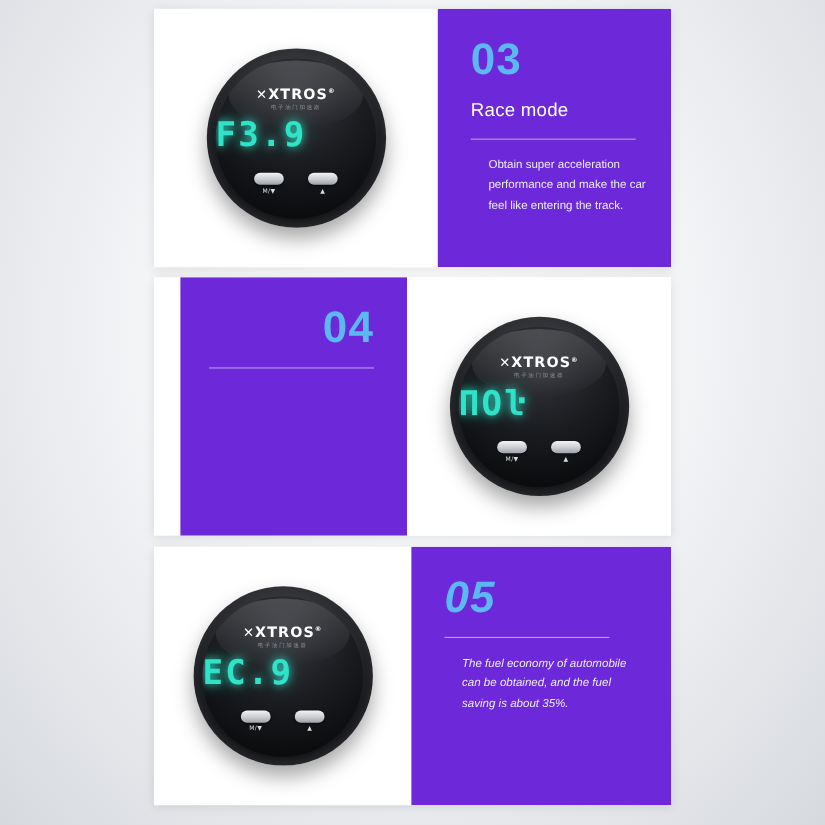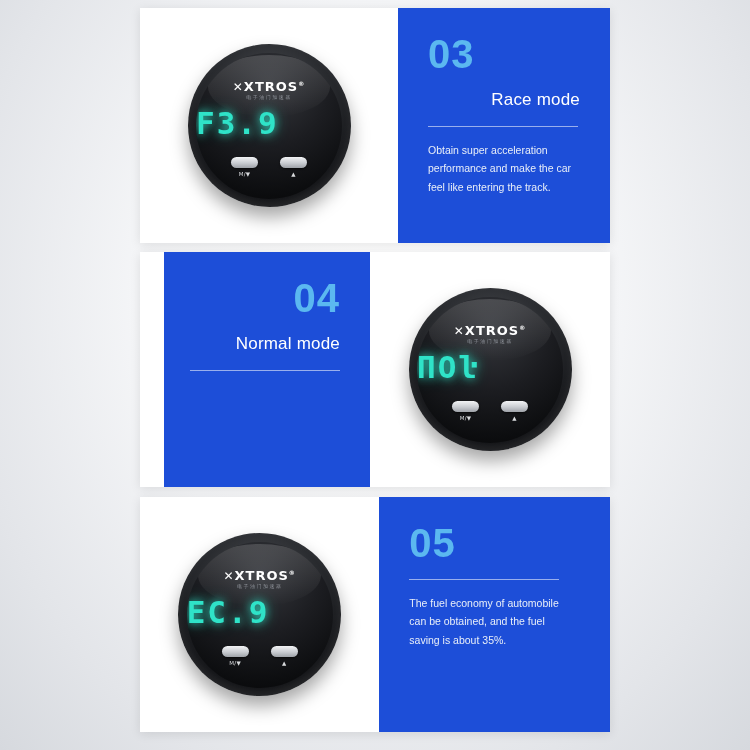--- a/index.html
+++ b/index.html
@@ -34,62 +34,62 @@
   .card-3 { left: 140px; top: 497px; width: 470px; height: 235px; }
 
   .panel-device {
     position: relative;
     background: #ffffff;
     display: flex;
     align-items: center;
     justify-content: center;
   }
   .panel-text {
-    background: #1d4ed8;
+    background: #6d28d9;
     color: #ffffff;
     position: relative;
     box-sizing: border-box;
     padding: 26px 30px 0 30px;
   }
 
   
   .card-1 .panel-device { width: 258px; }
   .card-1 .panel-text   { width: 212px; }
   .card-2 .panel-text   { width: 212px; }
   .card-2 .panel-device { width: 258px; }
   .card-3 .panel-device { width: 258px; }
-  .card-3 .panel-text   { width: 244px; }
+  .card-3 .panel-text   { width: 244px; font-style: italic; }
 
   .num {
     font-size: 40px;
     font-weight: bold;
     color: #5bb8f0;
     line-height: 1;
     letter-spacing: 1px;
   }
   .mode-title {
     font-size: 17px;
     font-weight: normal;
     color: #ffffff;
     margin-top: 16px;
     letter-spacing: .2px;
-    text-align: right;
   }
   .rule {
     width: 150px;
     height: 1px;
     background: rgba(255,255,255,0.55);
     margin-top: 16px;
   }
   .desc {
     font-size: 10.5px;
     line-height: 1.75;
     color: #e8eef8;
     margin-top: 14px;
     width: 160px;
+    margin-left: 16px;
   }
 
   
   .panel-text.align-right { text-align: right; padding: 26px 30px 0 26px; margin-left: 24px; }
   .panel-text.align-right .rule { margin-left: auto; }
   .panel-text.align-right .desc { margin-left: auto; }
 
   
   .device {
     position: relative;
@@ -234,21 +234,20 @@
       <div class="num">03</div>
       <div class="mode-title">Race mode</div>
       <div class="rule"></div>
       <div class="desc">Obtain super acceleration performance and make the car feel like entering the track.</div>
     </div>
   </div>
 
   <div class="card card-2">
     <div class="panel-text align-right">
       <div class="num">04</div>
-      <div class="mode-title">Normal mode</div>
       <div class="rule"></div>
     </div>
     <div class="panel-device">
       <div class="device">
         <div class="device-face">
           <div class="gloss"></div>
           <div class="brand">
             <span class="star">✕</span><span>XTROS</span><span class="reg">®</span>
           </div>
           <div class="brand-sub">电子油门加速器</div>

